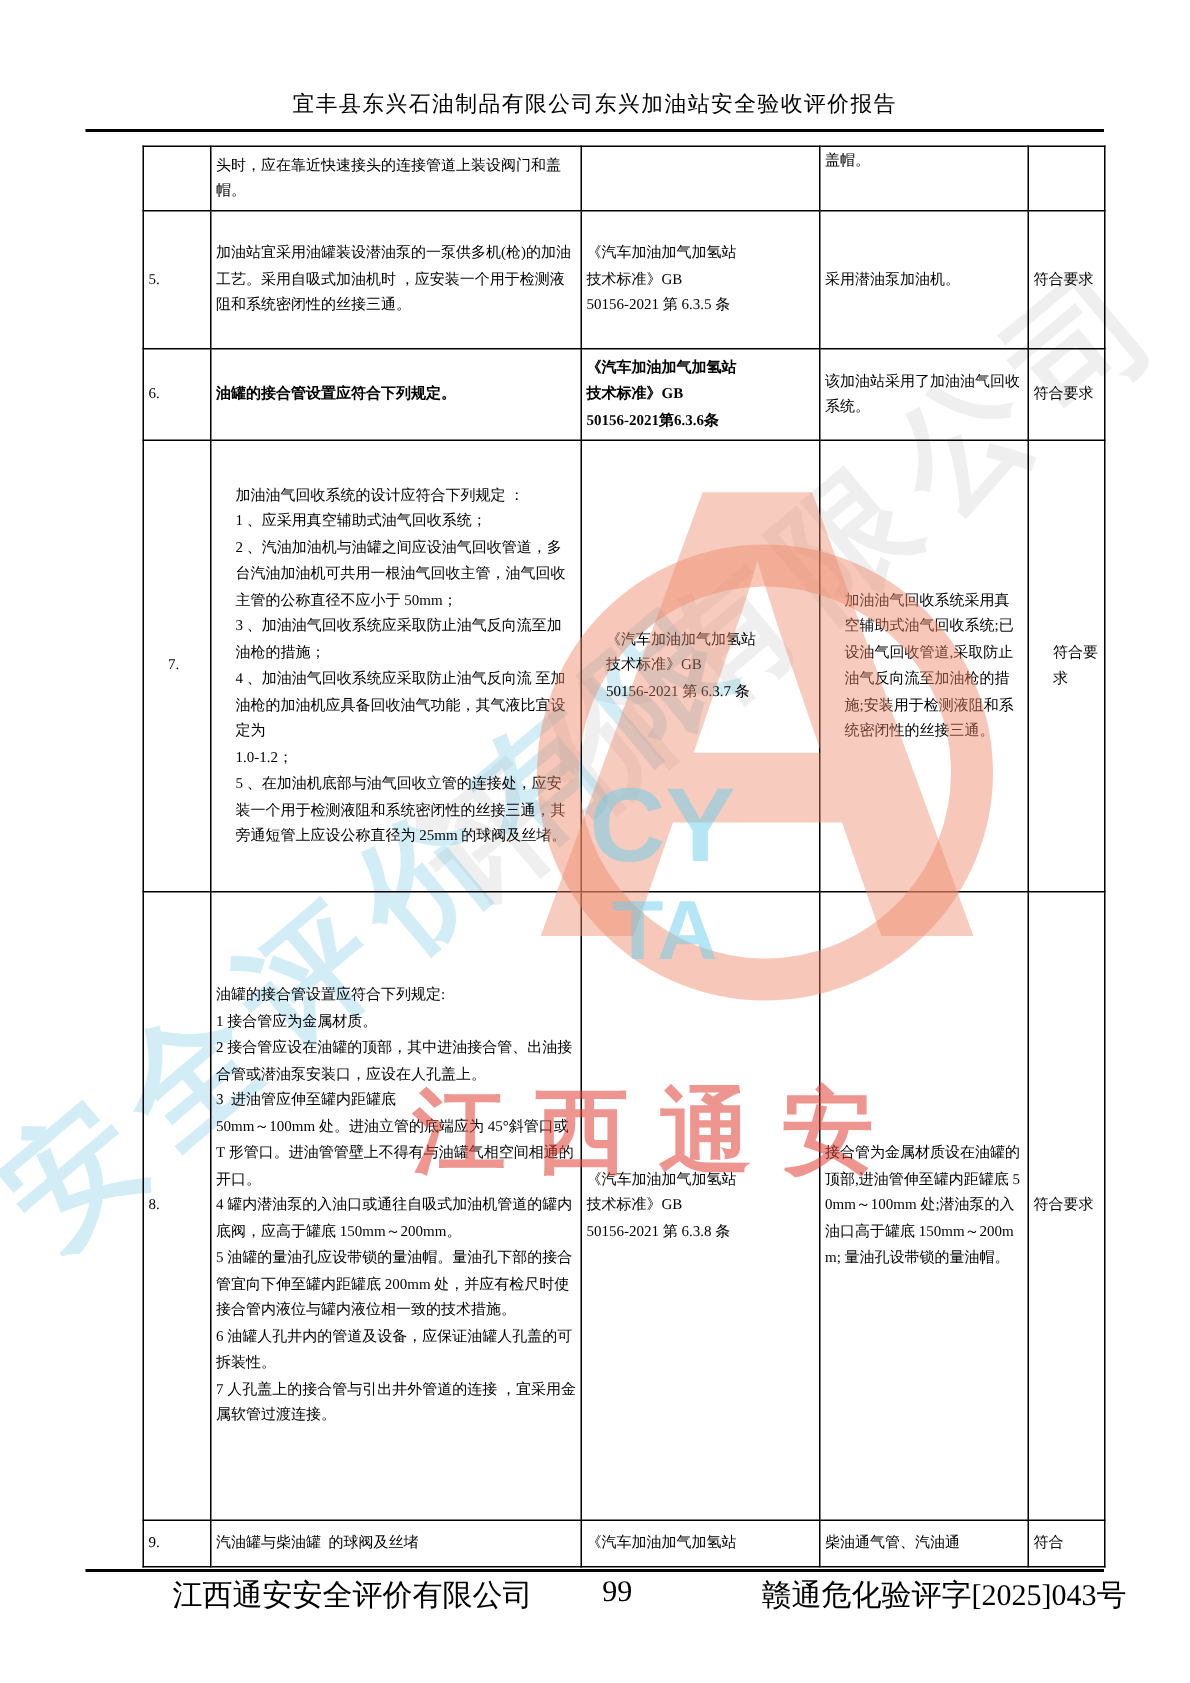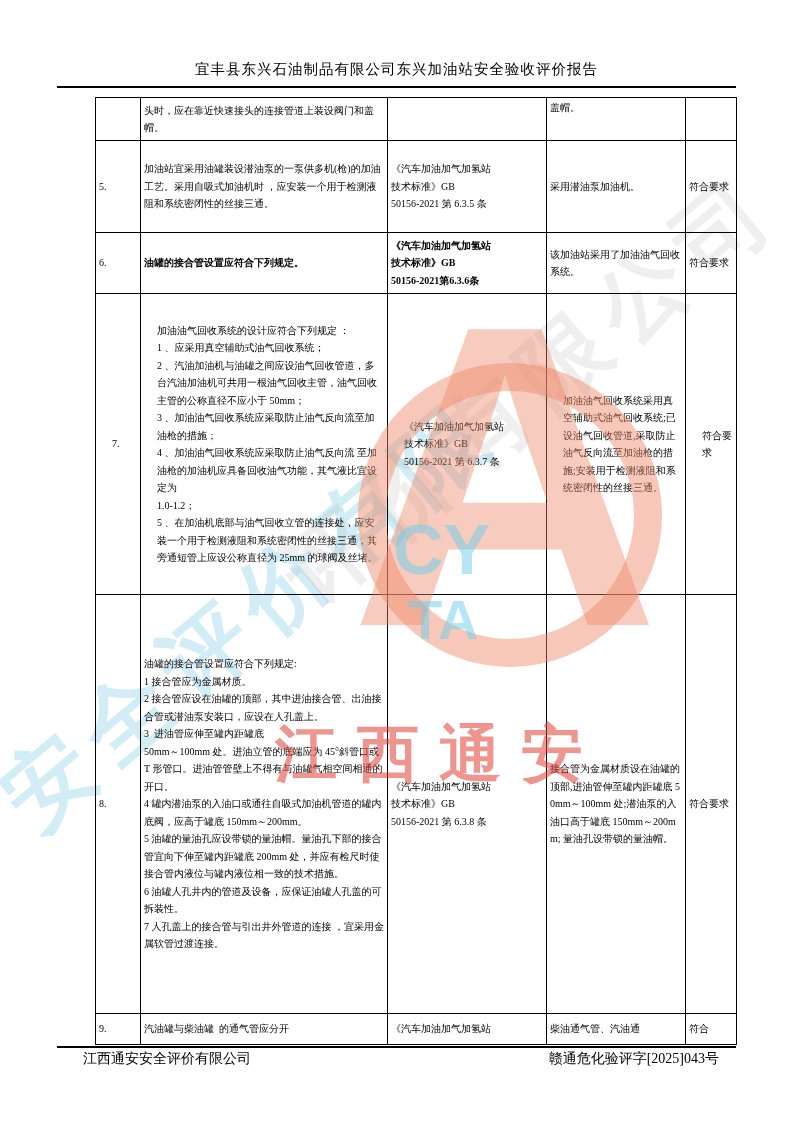--- a/index.html
+++ b/index.html
@@ -58,21 +58,21 @@
     font-size:10px;line-height:17.5px;
     text-align:left;vertical-align:middle;
     padding:1px 3px;white-space:pre-wrap;overflow:hidden;
     word-break:break-all;
   }
   .r0 td{height:40px;} .r1 td{height:89px;} .r2 td{height:58px;}
   .r3 td{height:298px;padding-left:16px;} .r4 td{height:416px;} .r5 td{height:28px;}
   .bold{font-weight:bold;}
   .vtop{vertical-align:top !important;}
   .footer-rule{position:absolute;left:57px;top:1046px;width:679px;border-top:2px solid #000;}
-  .page-footer{position:absolute;left:40px;top:1050px;width:679px;height:22px;font-size:14px;text-decoration:underline;}
+  .page-footer{position:absolute;left:72px;top:1050px;width:679px;height:22px;font-size:20px;text-decoration:underline;}
   .footer-left{position:absolute;left:43px;top:0;}
   .footer-center{position:absolute;left:0;top:0;width:100%;text-align:center;}
   .footer-right{position:absolute;right:0;top:0;}
 </style>
 </head>
 <body>
 
 <div class="wm wm-diag-gray">评价有限公司</div>
 <div class="wm wm-diag-blue">安全评价有限</div>
 
@@ -141,31 +141,32 @@
 6 油罐人孔井内的管道及设备，应保证油罐人孔盖的可拆装性。
 7 人孔盖上的接合管与引出井外管道的连接 ，宜采用金属软管过渡连接。</td>
         <td>《汽车加油加气加氢站
 技术标准》GB
 50156-2021 第 6.3.8 条</td>
         <td>接合管为金属材质设在油罐的顶部,进油管伸至罐内距罐底 50mm～100mm 处;潜油泵的入油口高于罐底 150mm～200mm; 量油孔设带锁的量油帽。</td>
         <td>符合要求</td>
       </tr>
       <tr class="r5">
         <td>9.</td>
-        <td>汽油罐与柴油罐  的通气管应分开</td>
+        <td>汽油罐与柴油罐  的球阀及丝堵</td>
         <td>《汽车加油加气加氢站</td>
         <td>柴油通气管、汽油通</td>
         <td>符合</td>
       </tr>
     </tbody>
   </table>
 
   <div class="footer-rule"></div>
   <div class="page-footer">
     <span class="footer-left">江西通安安全评价有限公司</span>
+    <span class="footer-center">99</span>
     <span class="footer-right">赣通危化验评字[2025]043号</span>
   </div>
 </div>
 
 <div class="wm wm-logo-a">A</div>
 <div class="wm wm-ring"></div>
 <div class="wm wm-mono wm-mono-top">CY</div>
 <div class="wm wm-mono wm-mono-bottom">TA</div>
 <div class="wm wm-red">江西通安</div>
 

